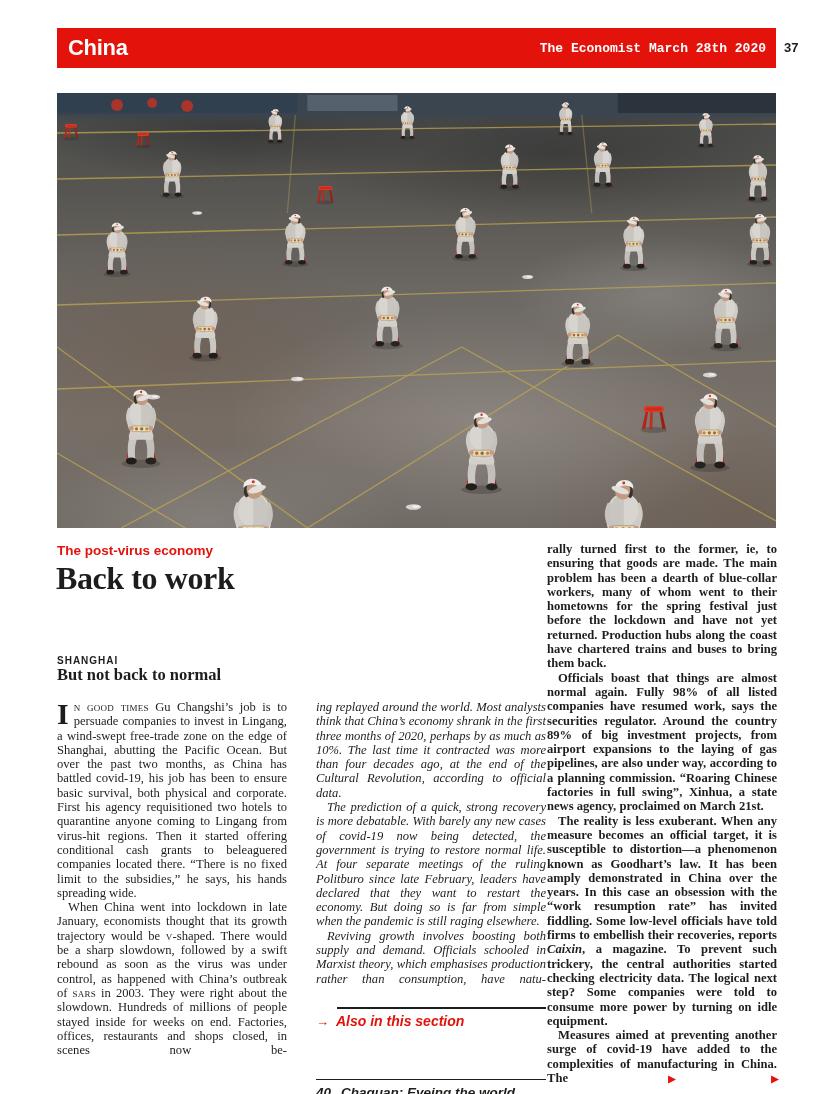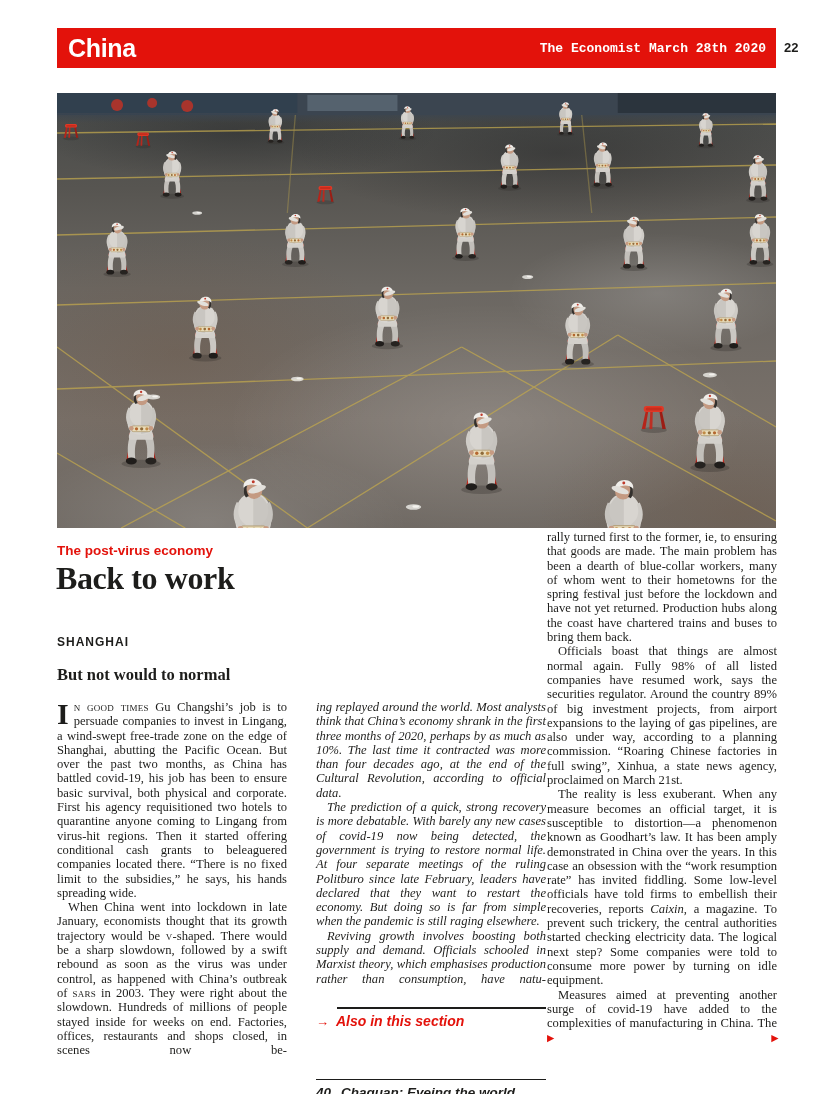--- a/index.html
+++ b/index.html
@@ -10,21 +10,21 @@
     position:relative; width:832px; height:1094px; background:var(--paper);
     font-family:"Liberation Serif", serif; color:var(--ink); overflow:hidden;
   }
   
   .banner {
     position:absolute; left:57px; top:28px; width:719px; height:40px;
     background:var(--red); display:flex; align-items:center; justify-content:space-between;
     padding:0 10px 0 11px;
   }
   .banner-title {
-    font-family:"Liberation Sans", sans-serif; font-weight:700; font-size:25px;
+    font-family:"Liberation Sans", sans-serif; font-weight:700; font-size:22px;
     color:#fff; letter-spacing:-0.3px;
   }
   .banner-issue {
     font-family:Liberation Mono, monospace; font-weight:700; font-size:13px; color:#fff;
   }
   .pageno {
     position:absolute; left:784px; top:40px;
     font-family:"Liberation Sans", sans-serif; font-weight:700; font-size:13px; color:var(--ink);
   }
   
@@ -36,37 +36,37 @@
   .kicker {
     position:absolute; left:57px; top:543px;
     font-family:"Liberation Sans", sans-serif; font-weight:700; font-size:13.5px; color:var(--red);
   }
   .title {
     position:absolute; left:56px; top:560px;
     font-family:"Liberation Serif", serif; font-weight:700; font-size:32px; letter-spacing:-0.4px;
     color:var(--ink);
   }
   .dateline {
-    position:absolute; left:57px; top:635px;
-    font-family:"Liberation Sans", sans-serif; font-weight:700; font-size:12px; letter-spacing:1px;
+    position:absolute; left:57px; top:655px;
+    font-family:"Liberation Sans", sans-serif; font-weight:700; font-size:10px; letter-spacing:1px;
     color:var(--ink);
   }
   .subtitle {
     position:absolute; left:57px; top:665px;
     font-family:"Liberation Serif", serif; font-weight:700; font-size:16.5px; color:var(--ink);
   }
   
   .col {
     position:absolute; width:230px;
     font-size:12.6px; line-height:14.3px; text-align:justify; hyphens:auto;
     color:var(--ink);
   }
   .col1 { left:57px;  top:700px; }
   .col2 { left:316px; top:700px;font-style:italic; }
-  .col3 { left:547px; top:530px; }
+  .col3 { left:547px; top:542px;font-weight:bold; }
   .col p.ind { text-indent:11px; }
   .col p.j-last { text-align-last:justify; }
   .dropcap {
     float:left; font-weight:700; font-size:30px; line-height:25px; padding:1px 5px 0 0;
   }
   .sc { font-variant:small-caps; letter-spacing:0.2px; }
   .i { font-style:italic; }
   .cont { color:var(--red); font-size:9.5px; letter-spacing:-1.5px; }
   
   .also { margin-top:21px; font-family:"Liberation Sans", sans-serif; }
@@ -81,21 +81,21 @@
 </style>
 </head>
 <body>
 
 <div class="page">
 
   <header class="banner">
     <span class="banner-title">China</span>
     <span class="banner-issue">The Economist March 28th 2020</span>
   </header>
-  <div class="pageno">22</div>
+  <div class="pageno">37</div>
 
   <figure class="photo" aria-label="Factory workers in light grey uniforms and caps sit far apart on red plastic stools, eating boxed lunches on a vast concrete floor marked with yellow grid lines">
     <svg viewBox="0 0 718 435" preserveAspectRatio="none">
       <defs>
         <linearGradient id="floorG" x1="0" y1="0" x2="0" y2="1">
           <stop offset="0" stop-color="#474a49"></stop>
           <stop offset="0.22" stop-color="#575551"></stop>
           <stop offset="0.45" stop-color="#6b6762"></stop>
           <stop offset="0.75" stop-color="#787069"></stop>
           <stop offset="1" stop-color="#6e6862"></stop>
@@ -230,21 +230,21 @@
           <use href="#fig-worker" transform="translate(652 376) scale(-1.15 1.15)"></use>
           <use href="#fig-worker" transform="translate(196 484) scale(1.5 1.5)"></use>
           <use href="#fig-worker" transform="translate(566 482) scale(-1.45 1.45)"></use>
         </g>
     </svg>
   </figure>
 
   <div class="kicker">The post-virus economy</div>
   <h1 class="title">Back to work</h1>
   <div class="dateline">SHANGHAI</div>
-  <h2 class="subtitle">But not would to normal</h2>
+  <h2 class="subtitle">But not back to normal</h2>
 
   <div class="col col1">
     <p><span class="dropcap">I</span><span class="sc">n good times</span><span> Gu Changshi’s job is to persuade companies to invest in Lingang, a wind-swept free-trade zone on the edge of Shanghai, abutting the Pacific Ocean. But over the past two months, as China has battled covid-19, his job has been to ensure basic survival, both physical and corporate. First his agency requisitioned two hotels to quarantine anyone coming to Lingang from virus-hit regions. Then it started offering conditional cash grants to beleaguered companies located there. “There is no fixed limit to the subsidies,” he says, his hands spreading wide.</span></p>
     <p class="ind j-last"><span>When China went into lockdown in late January, economists thought that its growth trajectory would be </span><span class="sc">v</span><span>-shaped. There would be a sharp slowdown, followed by a swift rebound as soon as the virus was under control, as happened with China’s outbreak of </span><span class="sc">sars</span><span> in 2003. They were right about the slowdown. Hundreds of millions of people stayed inside for weeks on end. Factories, offices, restaurants and shops closed, in scenes now be-</span></p>
   </div>
 
   <div class="col col2">
     <p>ing replayed around the world. Most analysts think that China’s economy shrank in the first three months of 2020, perhaps by as much as 10%. The last time it contracted was more than four decades ago, at the end of the Cultural Revolution, according to official data.</p>
     <p class="ind">The prediction of a quick, strong recovery is more debatable. With barely any new cases of covid-19 now being detected, the government is trying to restore normal life. At four separate meetings of the ruling Politburo since late February, leaders have declared that they want to restart the economy. But doing so is far from simple when the pandemic is still raging elsewhere.</p>
     <p class="ind j-last">Reviving growth involves boosting both supply and demand. Officials schooled in Marxist theory, which emphasises production rather than consumption, have natu-</p>

